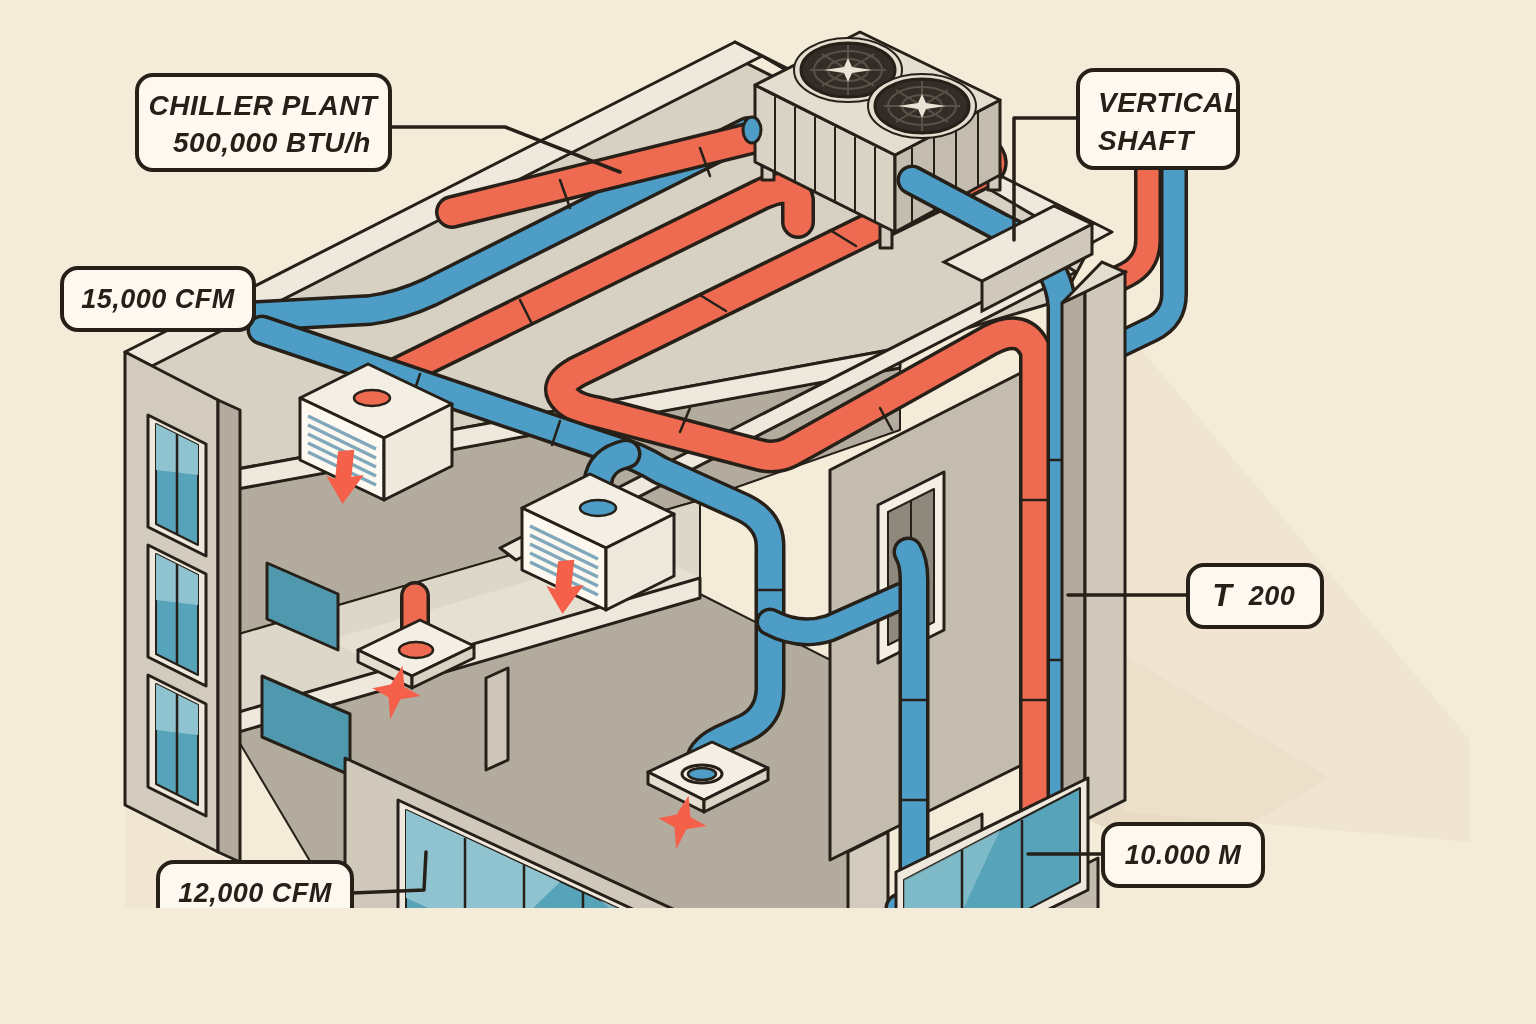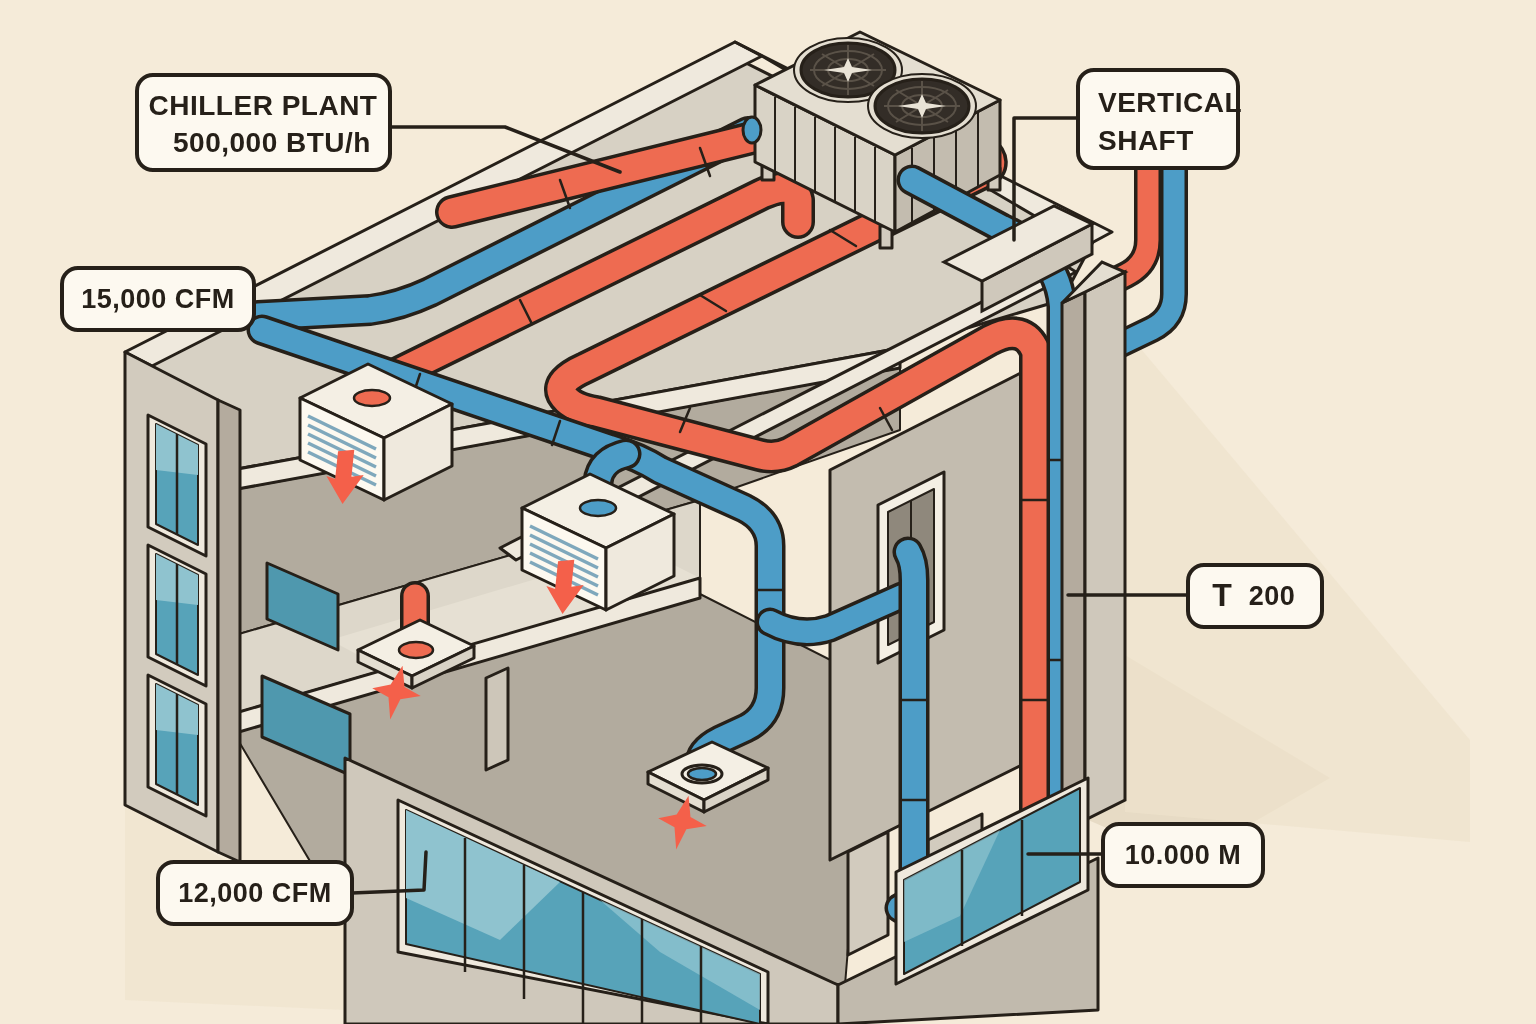--- a/index.html
+++ b/index.html
@@ -1,17 +1,17 @@
 <!DOCTYPE html>
 <html><head>
 <meta charset="utf-8">
 <style>
   html,body{margin:0;padding:0;background:#f5ebd9;}
-  .stage{position:relative;width:1536px;height:1024px;overflow:hidden;
-         font-family:"Liberation Sans", sans-serif;}
+  .stage{position:relative;width:1536px;height:908px;overflow:hidden;
+         font-family:"Liberation Sans", sans-serif;font-style:italic;}
   svg{display:block}
   text{font-family:"Liberation Sans", sans-serif;font-weight:700;fill:#262019;}
   .lbl{font-size:27px;letter-spacing:.5px;}
   .lblB{font-size:28px;letter-spacing:.5px;}
 </style>
 </head>
 <body>
 
 <div class="stage">
 <svg width="1536" height="1024" viewBox="0 0 1536 1024">

